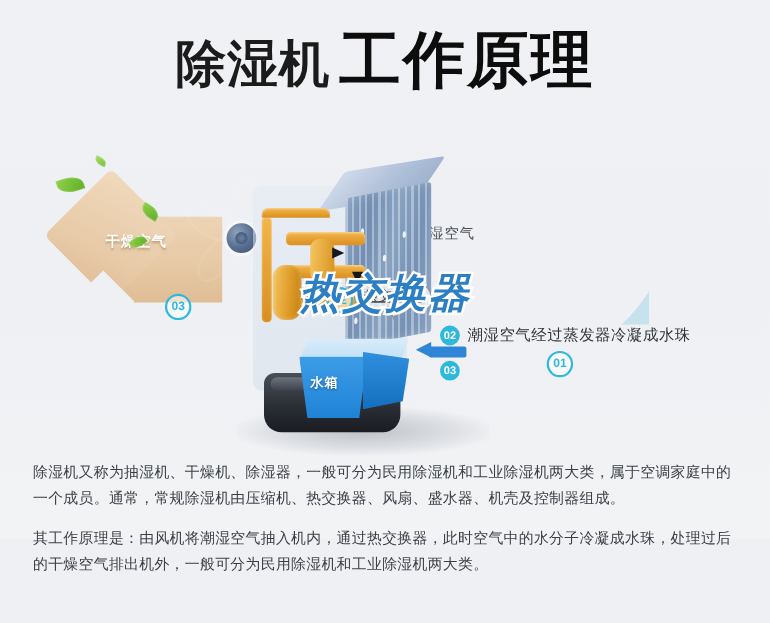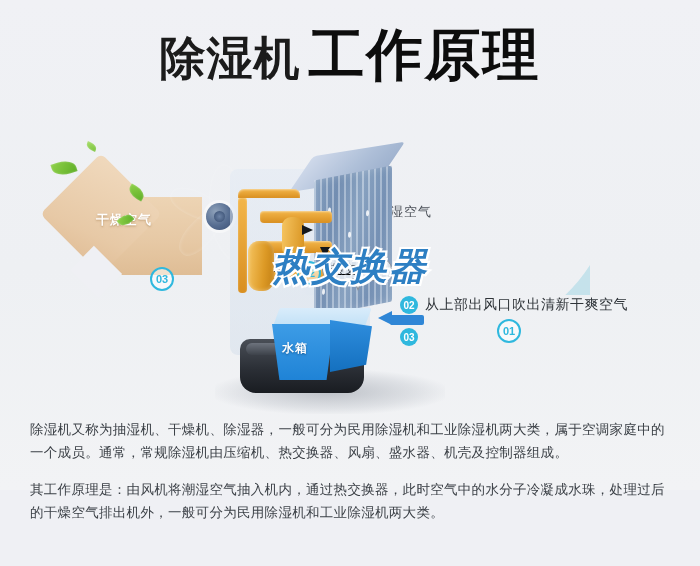--- a/index.html
+++ b/index.html
@@ -264,21 +264,21 @@
   <div class="tank">
     <span class="top"></span>
     <span class="front"></span>
     <span class="side"></span>
   </div>
   <div class="tank-label">水箱</div>
 
   <div class="legend">
     <div class="row">
       <span class="bd">02</span>
-      <span class="tx">从上部出风口吹出清新干爽空气</span>
+      <span class="tx">潮湿空气经过蒸发器冷凝成水珠</span>
     </div>
     <div class="row">
       <span class="bd">03</span>
     </div>
   </div>
 
   <div class="overlay">
     <div class="ln">热交换器</div>
   </div>
 

